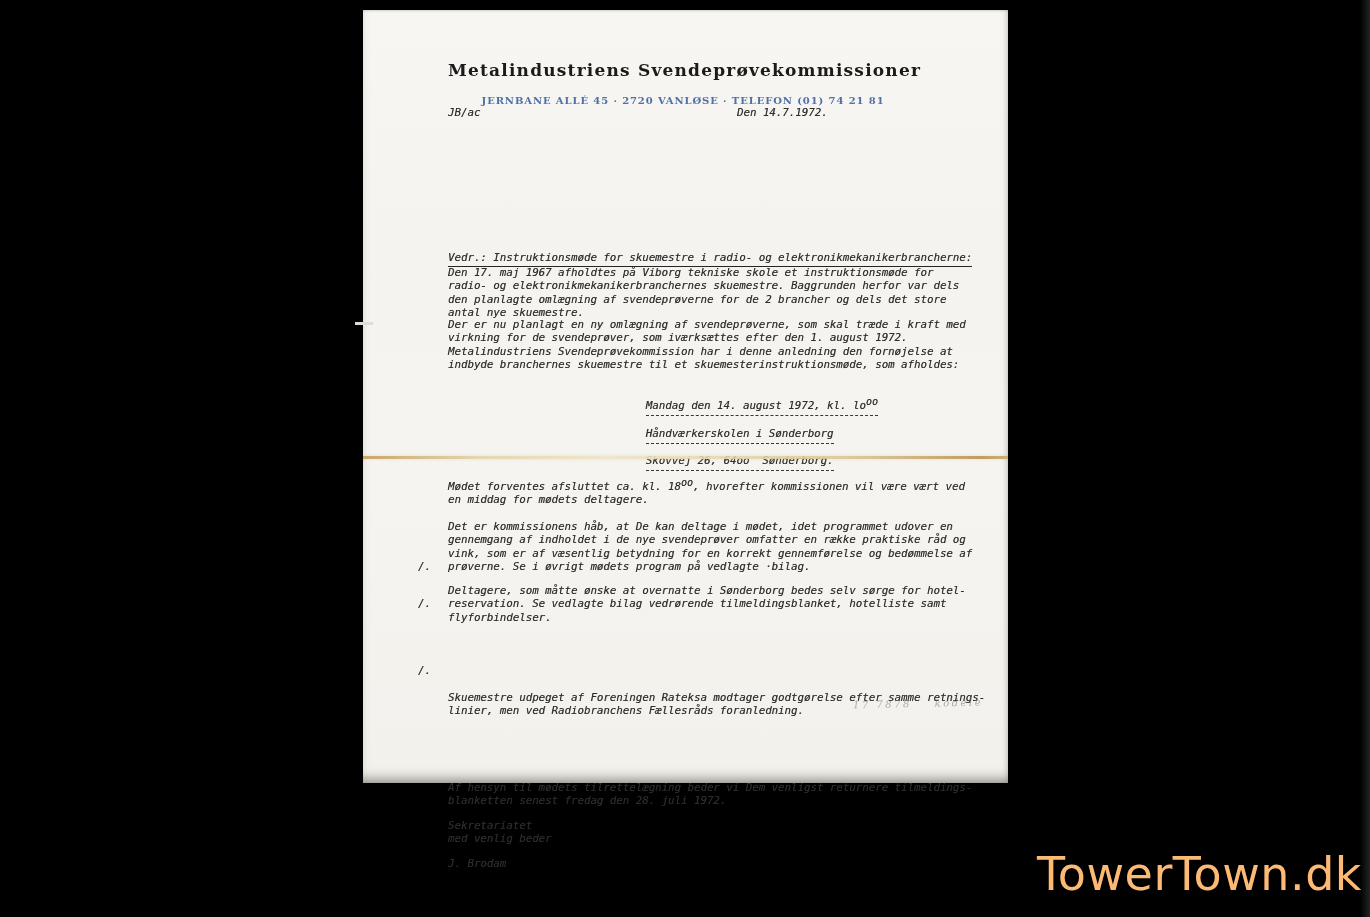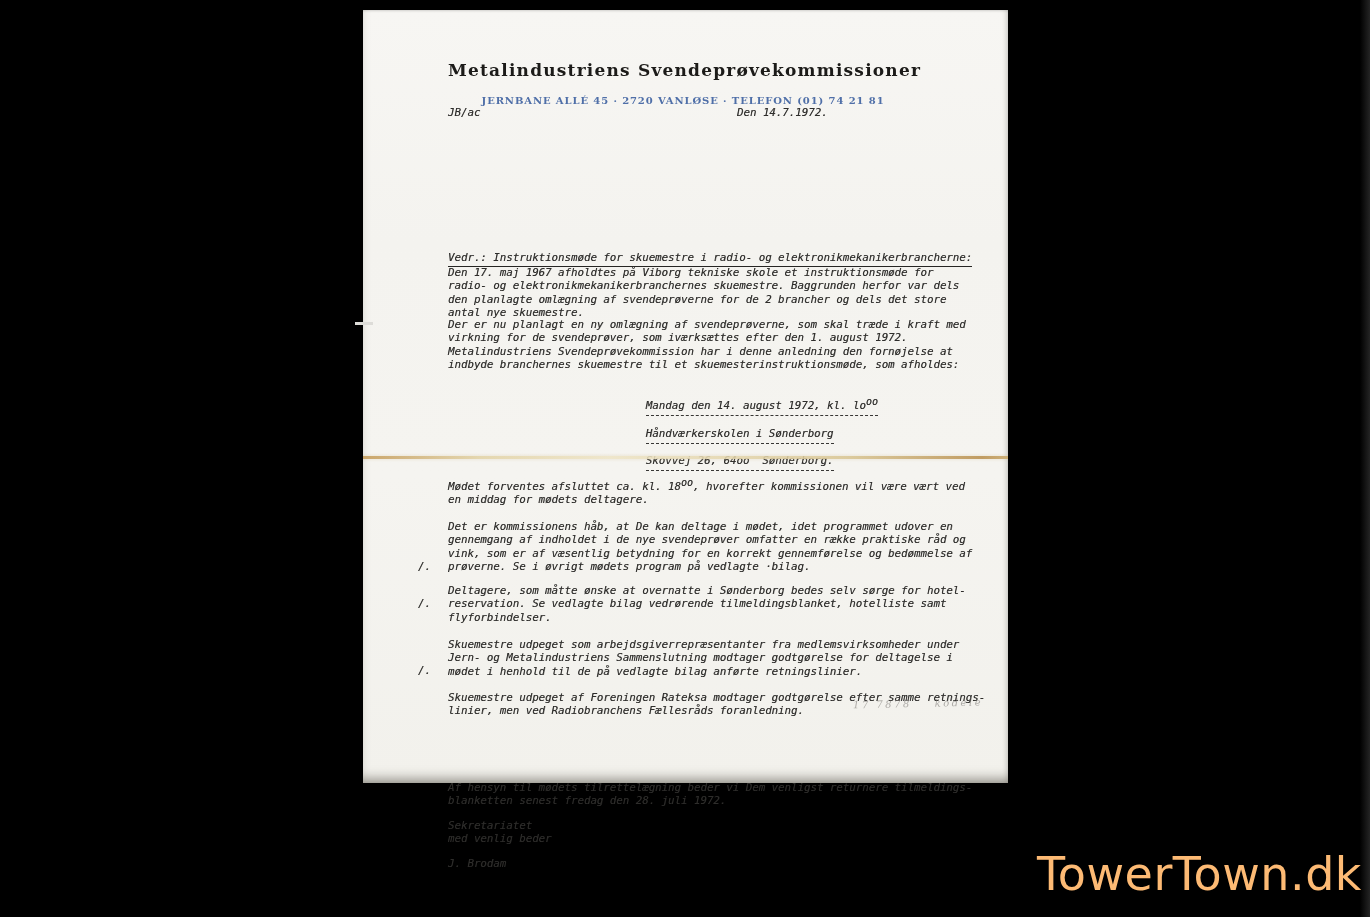--- a/index.html
+++ b/index.html
@@ -151,23 +151,20 @@
 gennemgang af indholdet i de nye svendeprøver omfatter en række praktiske råd og
 vink, som er af væsentlig betydning for en korrekt gennemførelse og bedømmelse af
 prøverne. Se i øvrigt mødets program på vedlagte ·bilag.</div>
     <div class="abs type marker" style="left:55px; top:550px;">/.</div>
 
     <div class="abs type para" style="left:85px; top:574px;">Deltagere, som måtte ønske at overnatte i Sønderborg bedes selv sørge for hotel-
 reservation. Se vedlagte bilag vedrørende tilmeldingsblanket, hotelliste samt
 flyforbindelser.</div>
     <div class="abs type marker" style="left:55px; top:587px;">/.</div>
 
-    <div class="abs type para" style="left:85px; top:628px;">Skuemestre udpeget som arbejdsgiverrepræsentanter fra medlemsvirksomheder under
-Jern- og Metalindustriens Sammenslutning modtager godtgørelse for deltagelse i
-mødet i henhold til de på vedlagte bilag anførte retningslinier.</div>
     <div class="abs type marker" style="left:55px; top:654px;">/.</div>
 
     <div class="abs type para" style="left:85px; top:681px;">Skuemestre udpeget af Foreningen Rateksa modtager godtgørelse efter samme retnings-
 linier, men ved Radiobranchens Fællesråds foranledning.</div>
     <div class="abs handwriting" style="left:490px; top:688px;">17 7878    kodele</div>
 
 
     <div class="abs type para" style="left:85px; top:771px;">Af hensyn til mødets tilrettelægning beder vi Dem venligst returnere tilmeldings-
 blanketten senest fredag den 28. juli 1972.</div>
 

